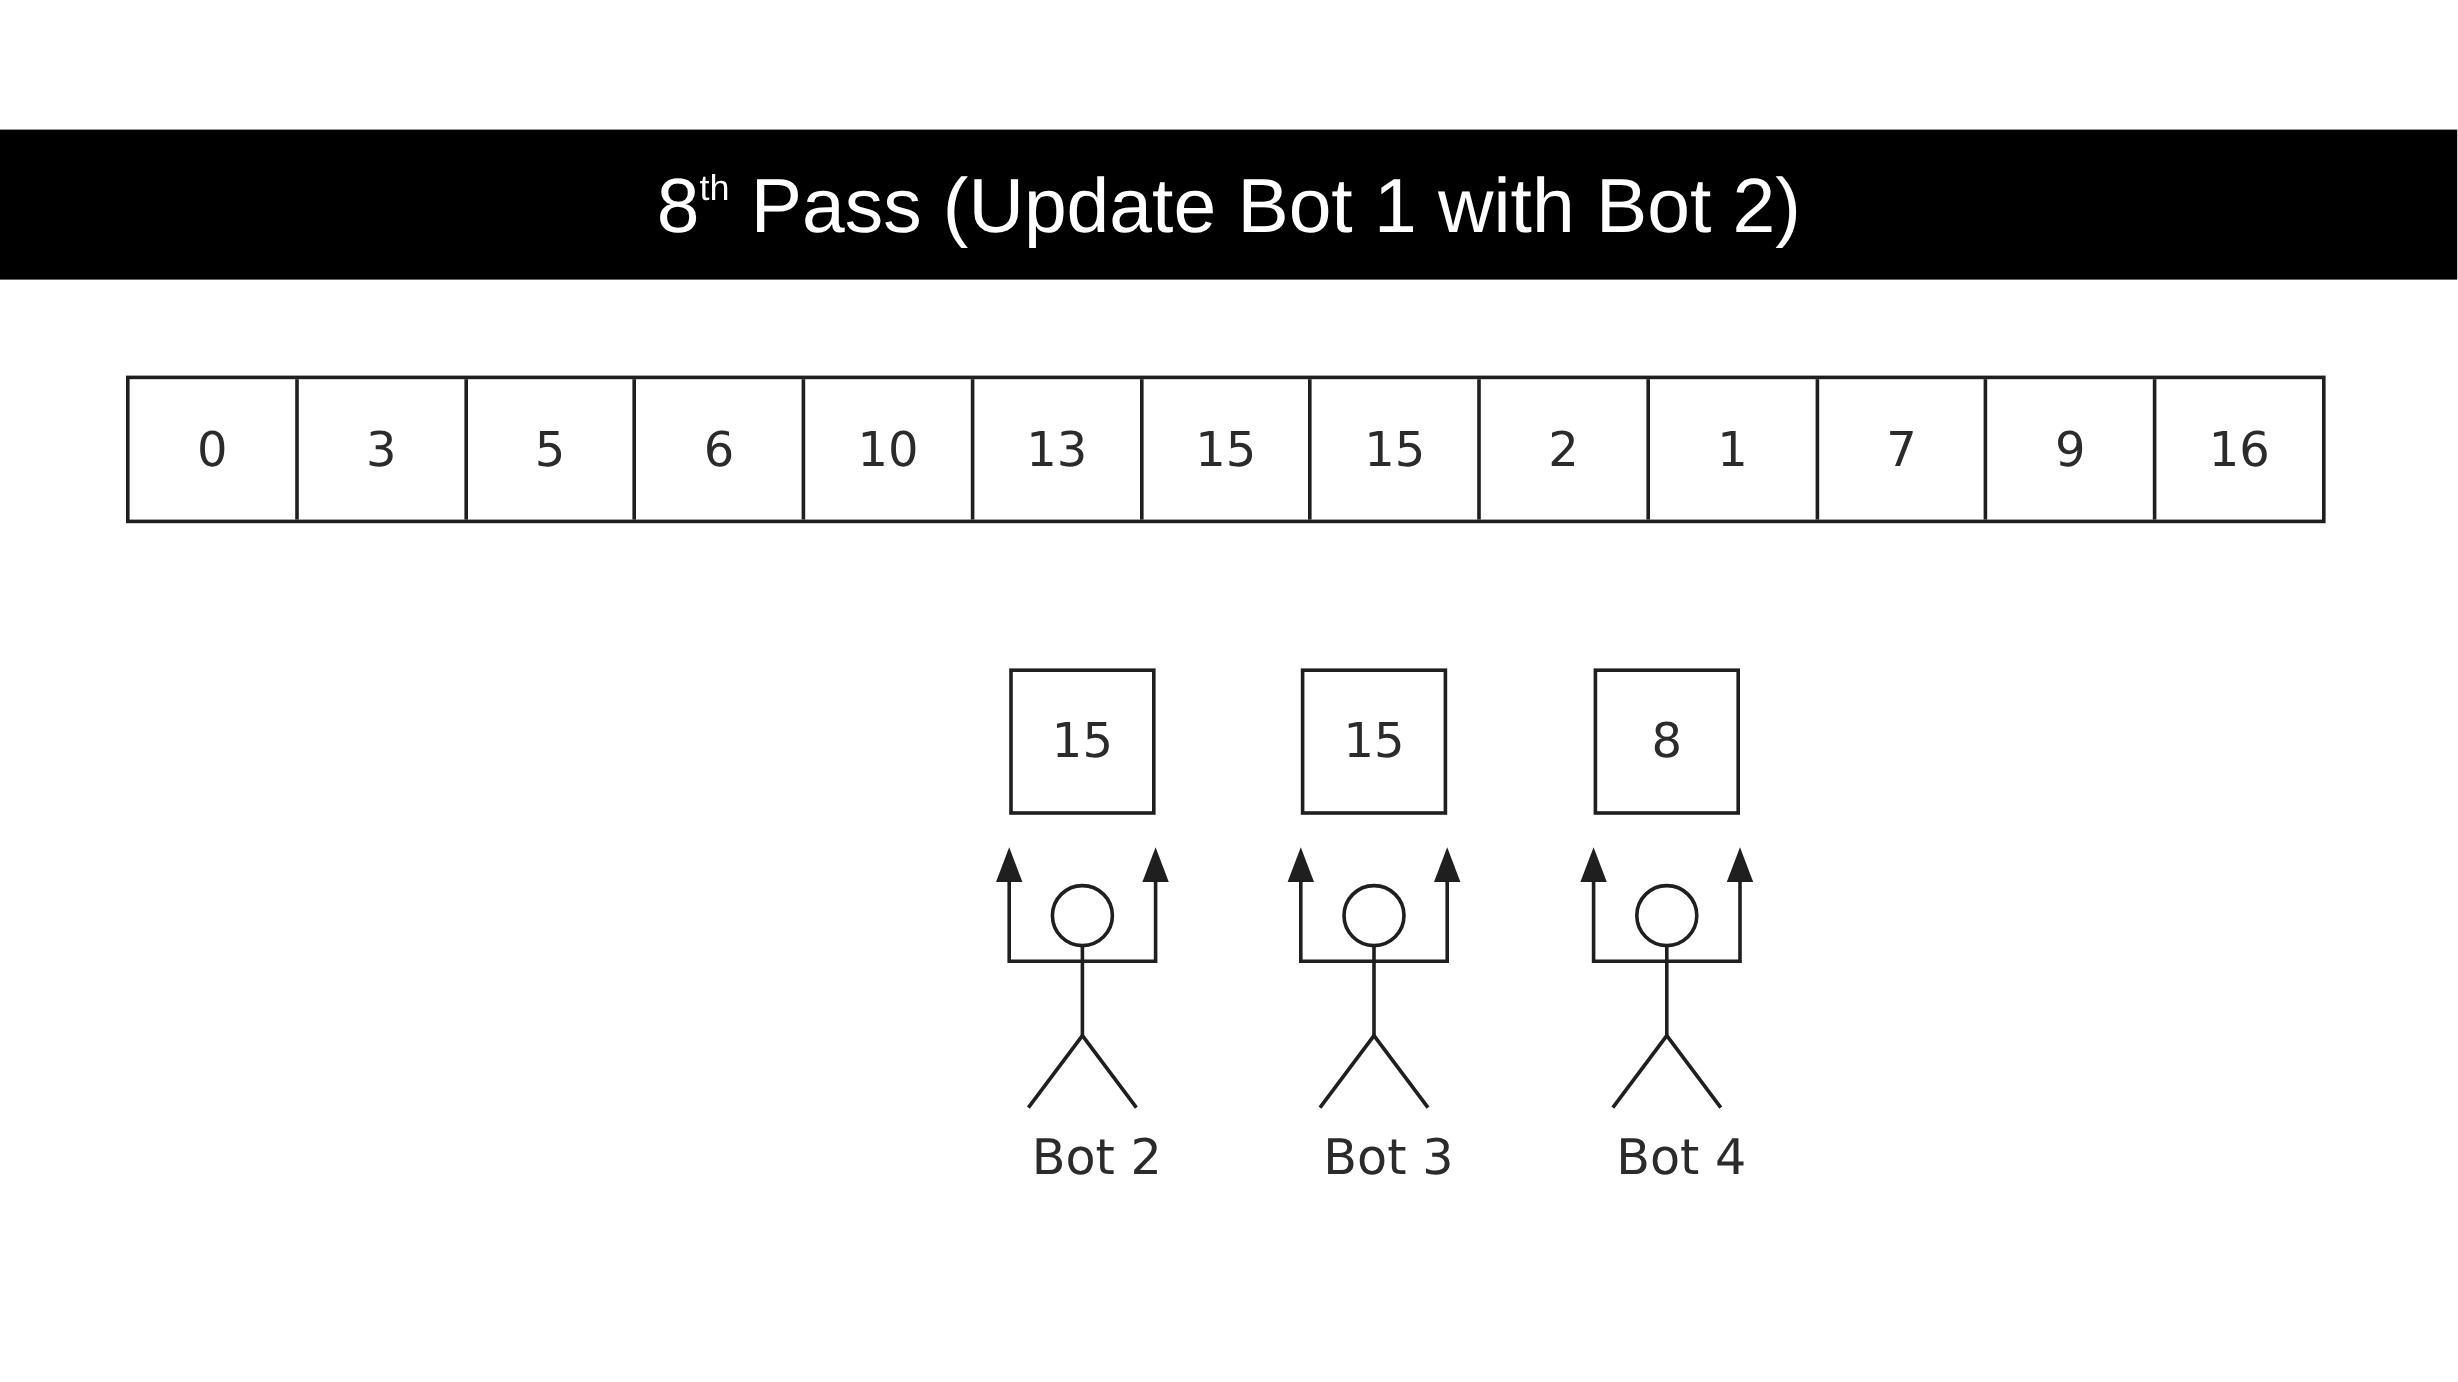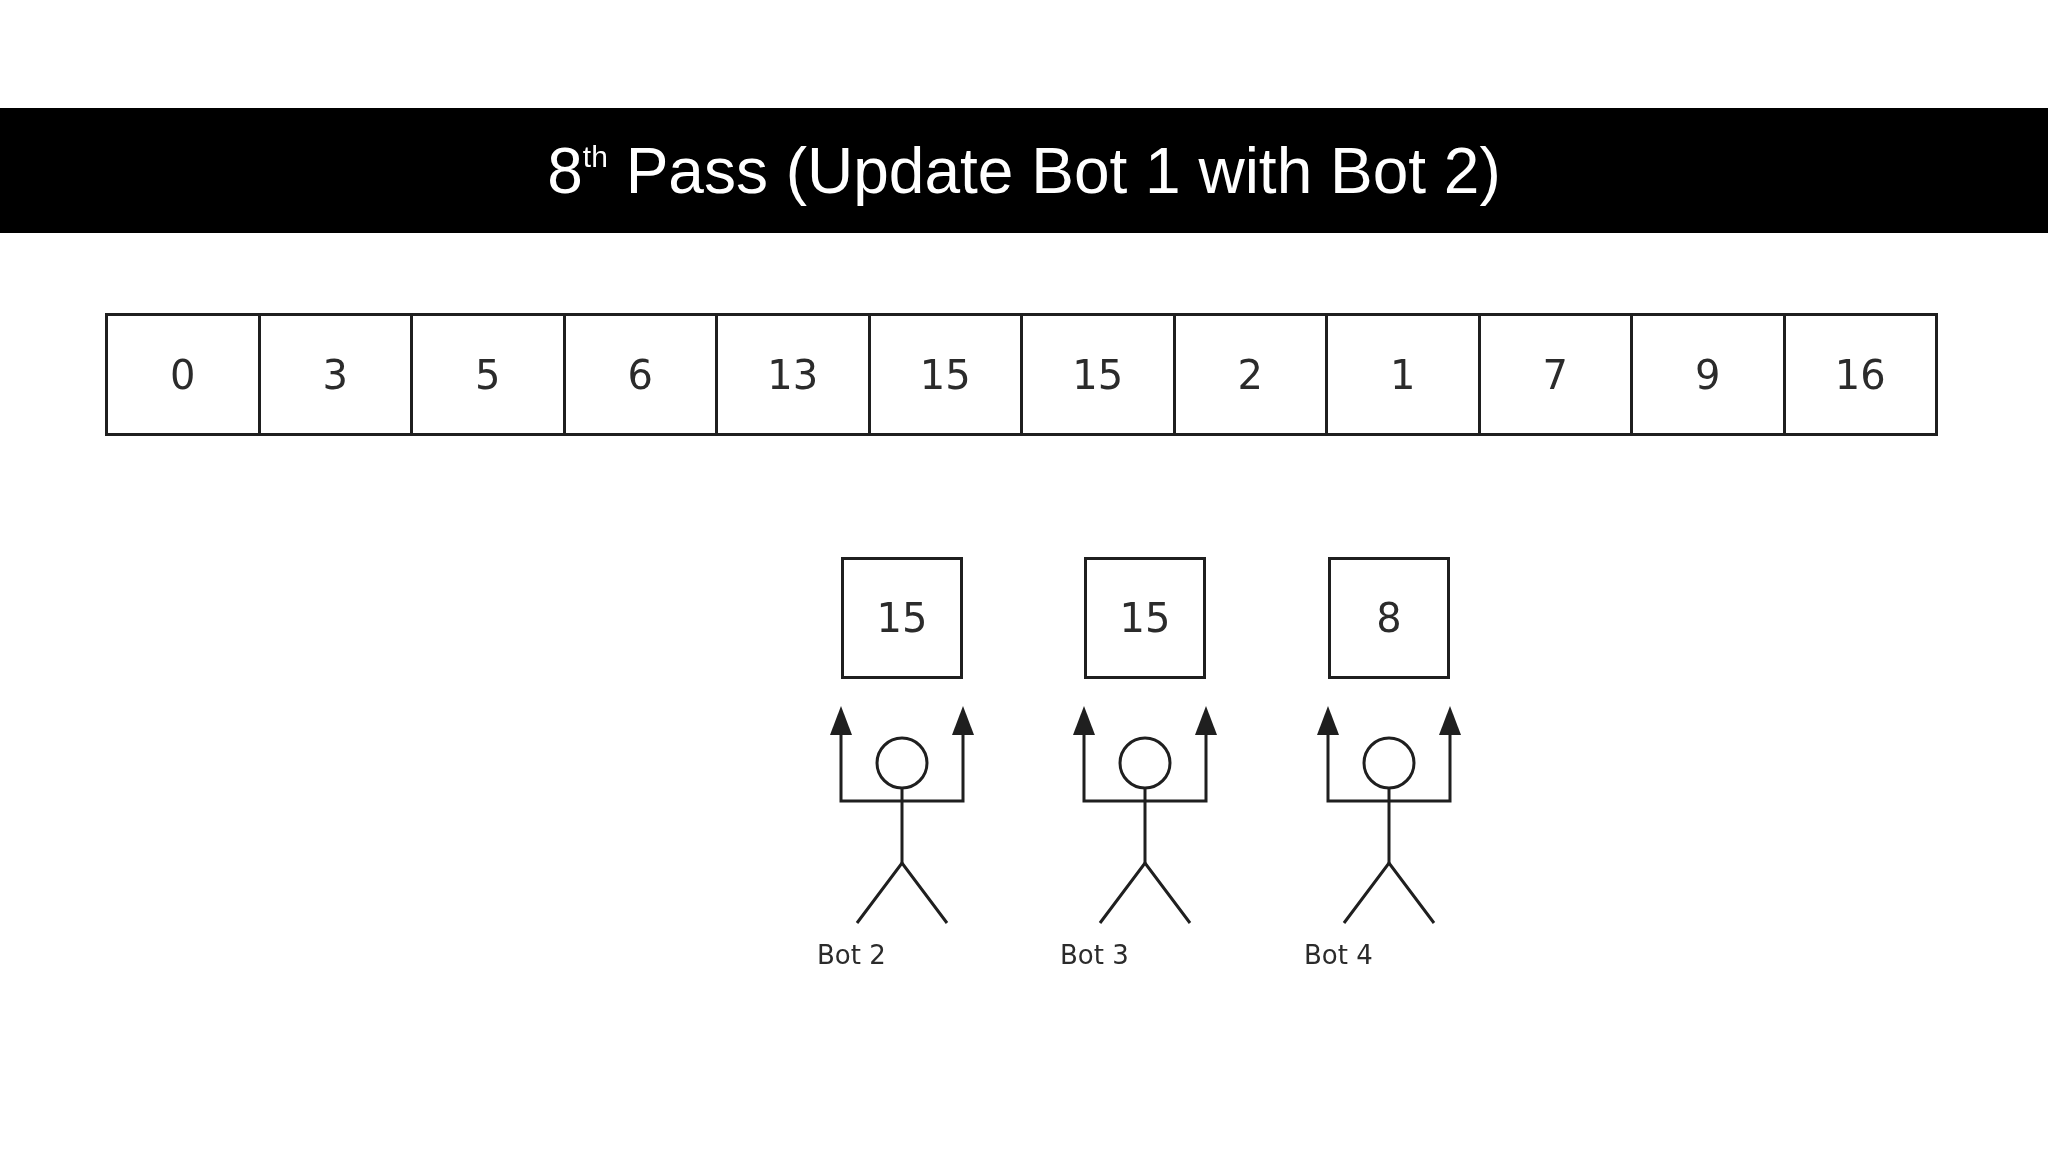--- a/index.html
+++ b/index.html
@@ -80,40 +80,42 @@
     display:block;
   }
   .figure .stroke{
     stroke:var(--line);
     stroke-width:3;
     fill:none;
   }
   .figure .head{fill:#fff;}
   .figure .arrowhead{fill:var(--line);stroke:none;}
   .bot-label{
-    position:absolute;left:0;top:383px;
+    position:absolute;left:12px;top:383px;
     width:170px;
-    font-size:26px;
+    text-align:center;
+    font-size:41px;
     color:var(--text);
   }
 </style>
 </head>
 <body>
 
 <div class="canvas">
 
   <header class="banner">
     <h1><span>8</span><sup>th</sup><span> Pass (Update Bot 1 with Bot 2)</span></h1>
   </header>
 
   <div class="num-array">
     <div class="cell">0</div>
     <div class="cell">3</div>
     <div class="cell">5</div>
     <div class="cell">6</div>
+    <div class="cell">10</div>
     <div class="cell">13</div>
     <div class="cell">15</div>
     <div class="cell">15</div>
     <div class="cell">2</div>
     <div class="cell">1</div>
     <div class="cell">7</div>
     <div class="cell">9</div>
     <div class="cell">16</div>
   </div>
 

